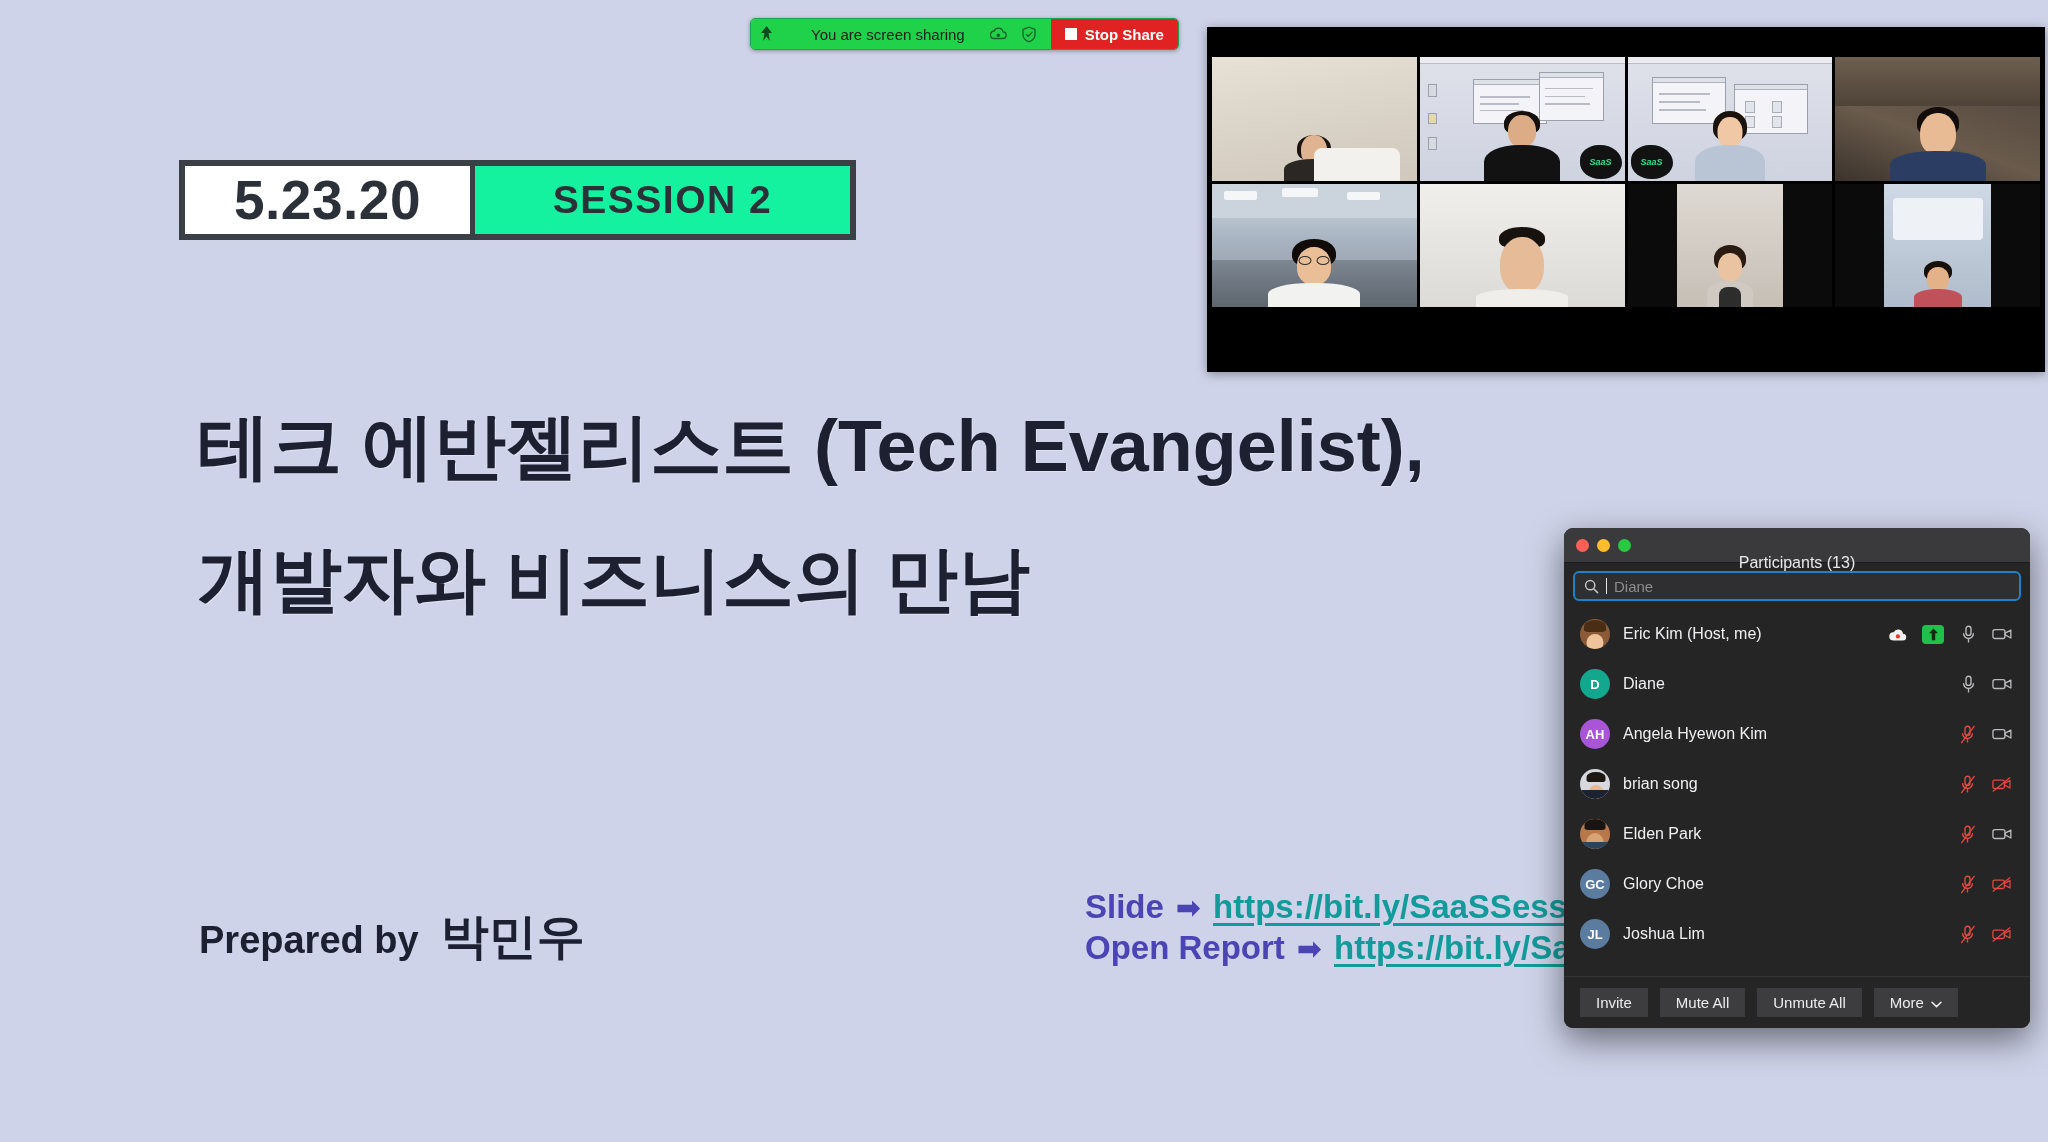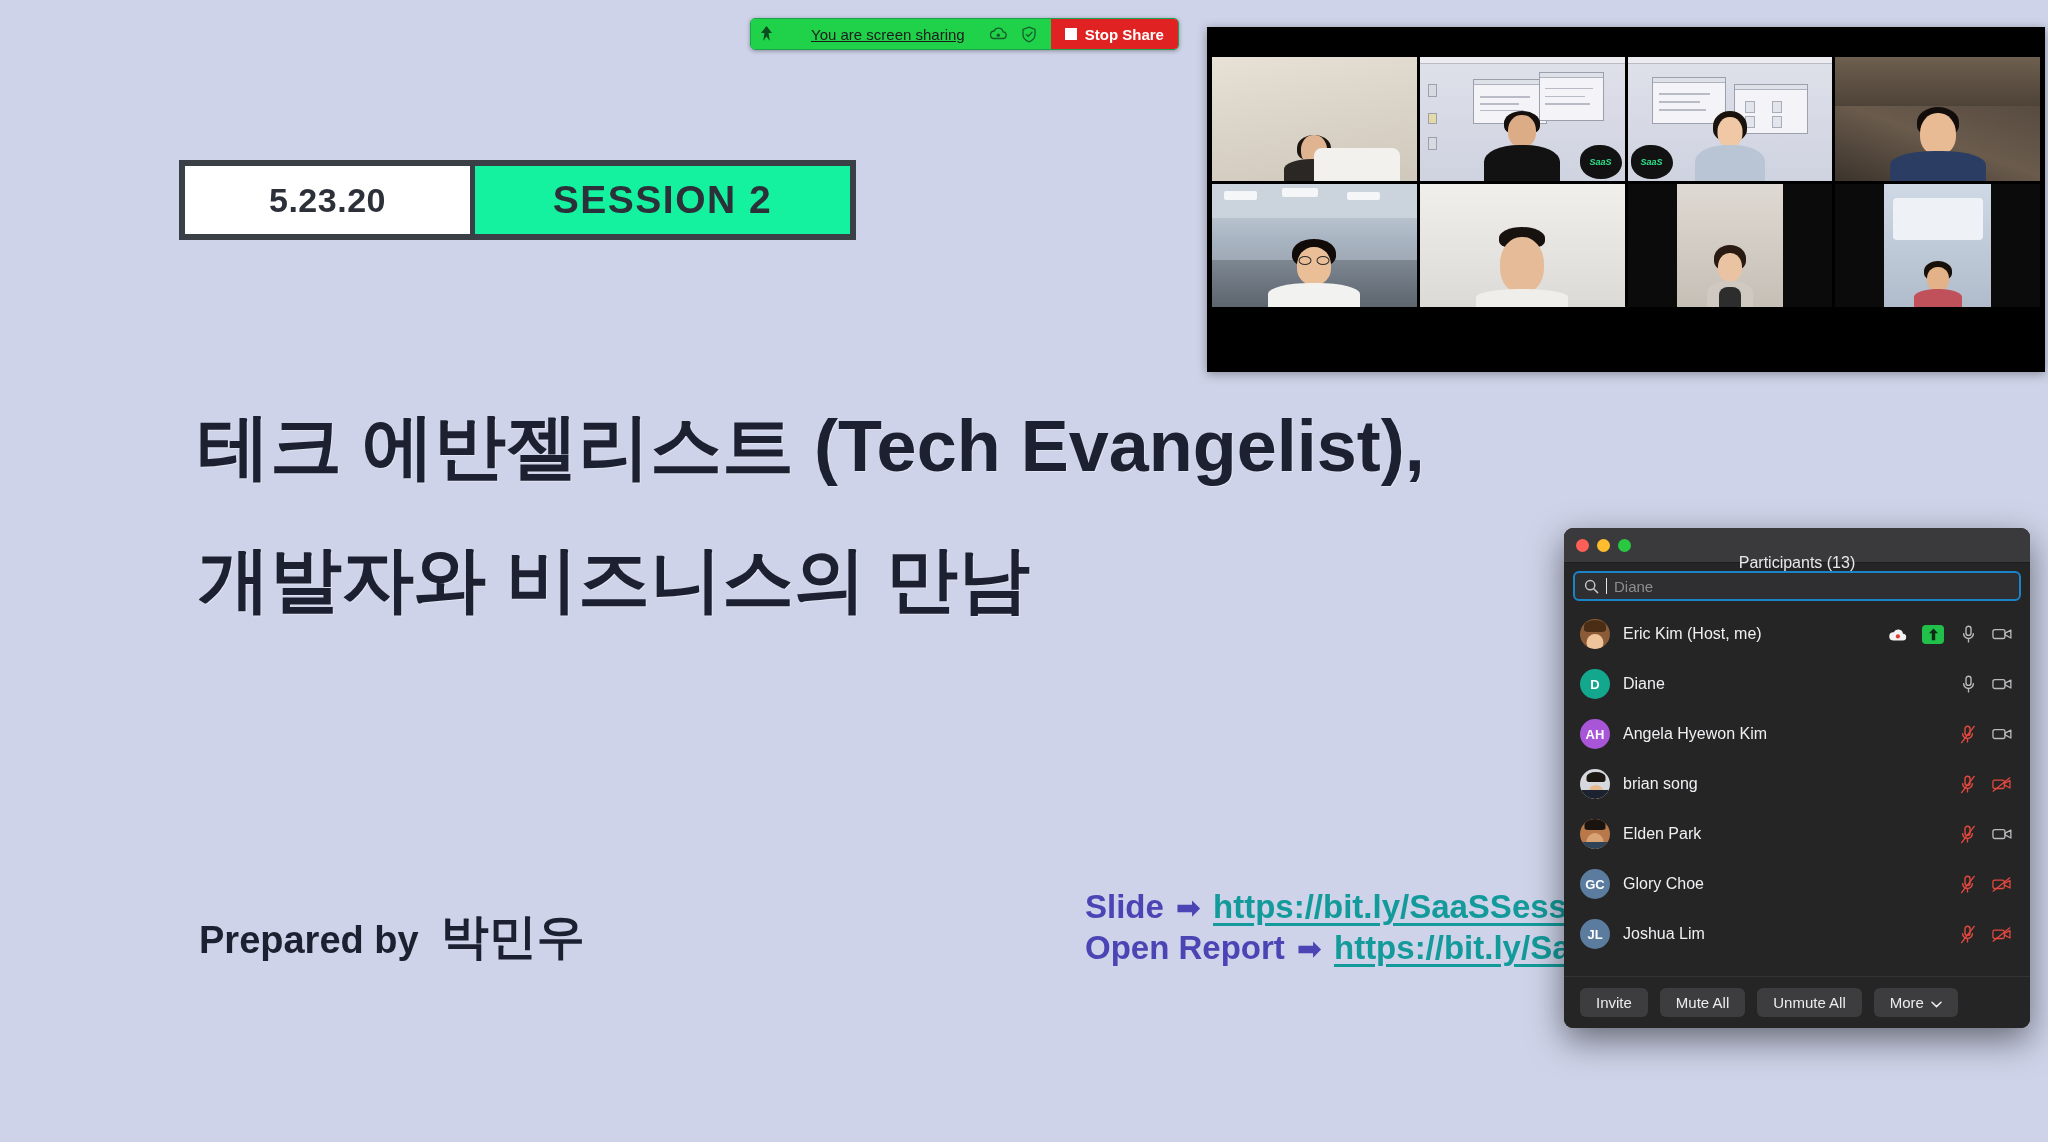--- a/index.html
+++ b/index.html
@@ -28,21 +28,21 @@
   .badge-cell {
     display: flex; align-items: center; justify-content: center;
     height: 100%;
     font-weight: 700;
     letter-spacing: 0.5px;
     color: #2c3038;
   }
   #badge-date {
     width: 290px;
     background: #ffffff;
-    font-size: 34px;
+    font-size: 55px;
     border-right: 5px solid #3b3f46;
   }
   #badge-session {
     flex: 1;
     background: #14f2a0;
     font-size: 39px;
     letter-spacing: 1.5px;
   }
 
   
@@ -109,21 +109,20 @@
     gap: 10px;
   }
   #share-cursor-icon {
     width: 18px; height: 20px;
     display: flex; align-items: center; justify-content: center;
     color: #0b4d21; font-size: 18px; line-height: 1;
   }
   #share-text {
     color: #1b1b1b; font-size: 15px; font-weight: 500;
     padding: 0 14px 0 26px;
-    text-decoration: underline;
   }
   .banner-icon {
     width: 20px; height: 20px;
     display: inline-flex; align-items: center; justify-content: center;
   }
   #stop-share-btn {
     background: #e02222;
     display: flex; align-items: center; gap: 8px;
     padding: 7px 14px;
     cursor: pointer;
@@ -296,21 +295,21 @@
     background: #252526;
     border-top: 1px solid #333335;
     display: flex; align-items: center;
     gap: 12px;
     padding: 0 16px;
   }
   .pw-btn {
     height: 29px;
     background: #3d3d3f;
     color: #ececee;
-    border-radius: 6px;
+    border-radius: 0;
     font-size: 15px;
     display: flex; align-items: center; justify-content: center;
     padding: 0 16px;
     cursor: pointer;
     gap: 7px;
     white-space: nowrap;
   }
 </style>
 </head>
 <body>

